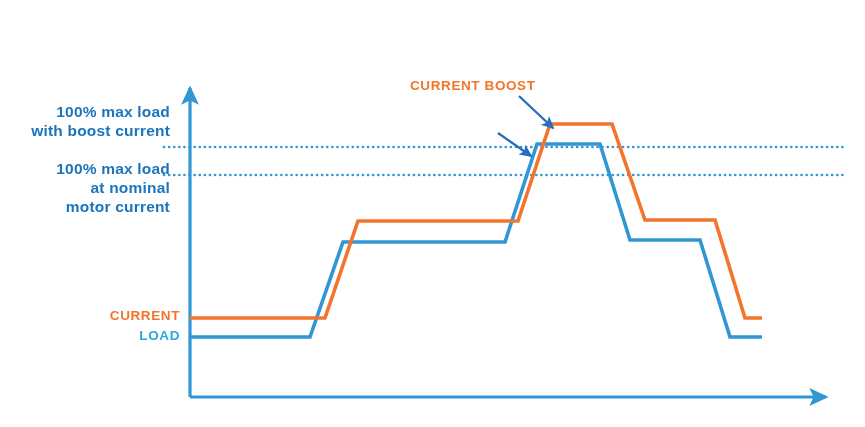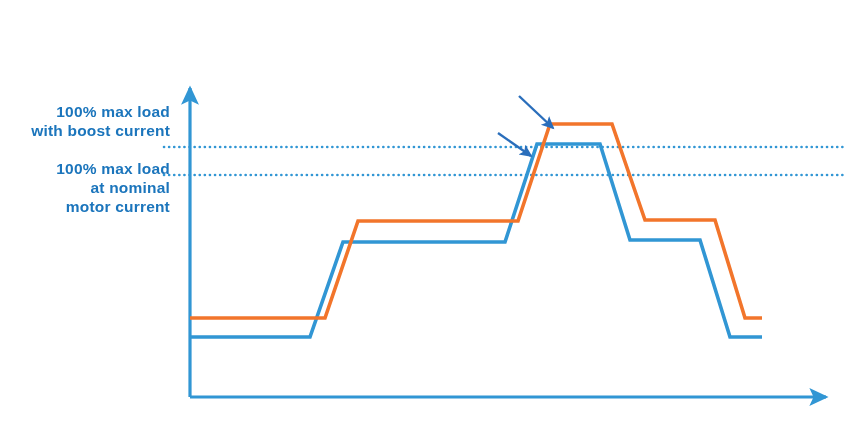--- a/index.html
+++ b/index.html
@@ -115,17 +115,20 @@
     <line x1="498" y1="133" x2="531" y2="156" stroke="#2a6ebb" stroke-width="2.4" marker-end="url(#arrowhead-annot)"></line>
   </svg>
 
   <div class="lbl" id="axis-label-boost">100% max load
 with boost current</div>
 
   <div class="lbl" id="axis-label-nominal">100% max load
 at nominal
 motor current</div>
 
+  <div class="lbl" id="annot-current-boost">CURRENT BOOST</div>
 
 
+  <div class="lbl" id="series-label-current">CURRENT</div>
 
+  <div class="lbl" id="series-label-load">LOAD</div>
 
 </div>
 
 </body></html>

